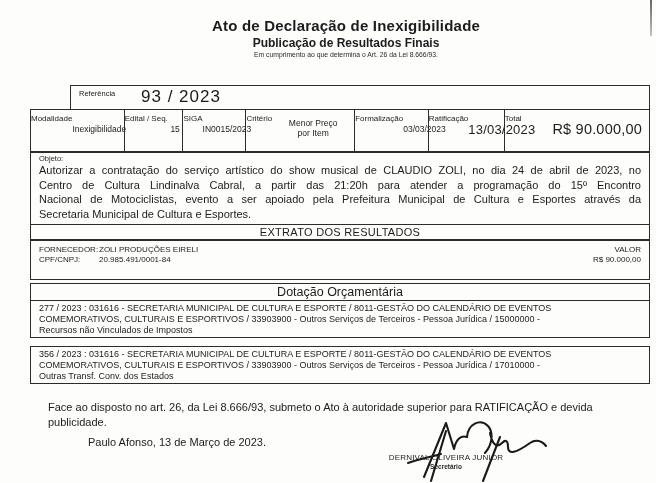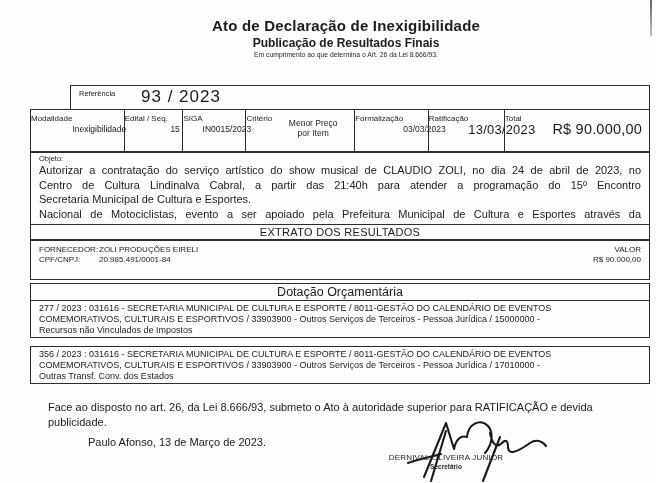--- a/index.html
+++ b/index.html
@@ -114,23 +114,23 @@
       </div>
       <div class="cell cell-total" style="width:23.5%">
         <div class="cell-h">Total</div>
         <div class="cell-v v-xl">R$ 90.000,00</div>
       </div>
     </div>
 
     <div class="box objeto-box">
       <div class="objeto-label">Objeto:</div>
       <div class="objeto-line">Autorizar a contratação do serviço artístico do show musical de CLAUDIO ZOLI, no dia 24 de abril de 2023, no</div>
-      <div class="objeto-line">Centro de Cultura Lindinalva Cabral, a partir das 21:40h para atender a programação do 15º Encontro</div>
+      <div class="objeto-line">Centro de Cultura Lindinalva Cabral, a partir das 21:20h para atender a programação do 15º Encontro</div>
+      <div class="objeto-line">Nacional de Motociclistas, evento a ser apoiado pela Prefeitura Municipal de Cultura e Esportes através da</div>
       <div class="objeto-line last">Secretaria Municipal de Cultura e Esportes.</div>
-      <div class="objeto-line">Nacional de Motociclistas, evento a ser apoiado pela Prefeitura Municipal de Cultura e Esportes através da</div>
     </div>
 
     <div class="box extrato-box">EXTRATO DOS RESULTADOS</div>
 
     <div class="box forn-box">
       <div class="forn-row">
         <span class="forn-label">FORNECEDOR:</span>
         <span class="forn-value">ZOLI PRODUÇÕES EIRELI</span>
       </div>
       <div class="forn-row">

